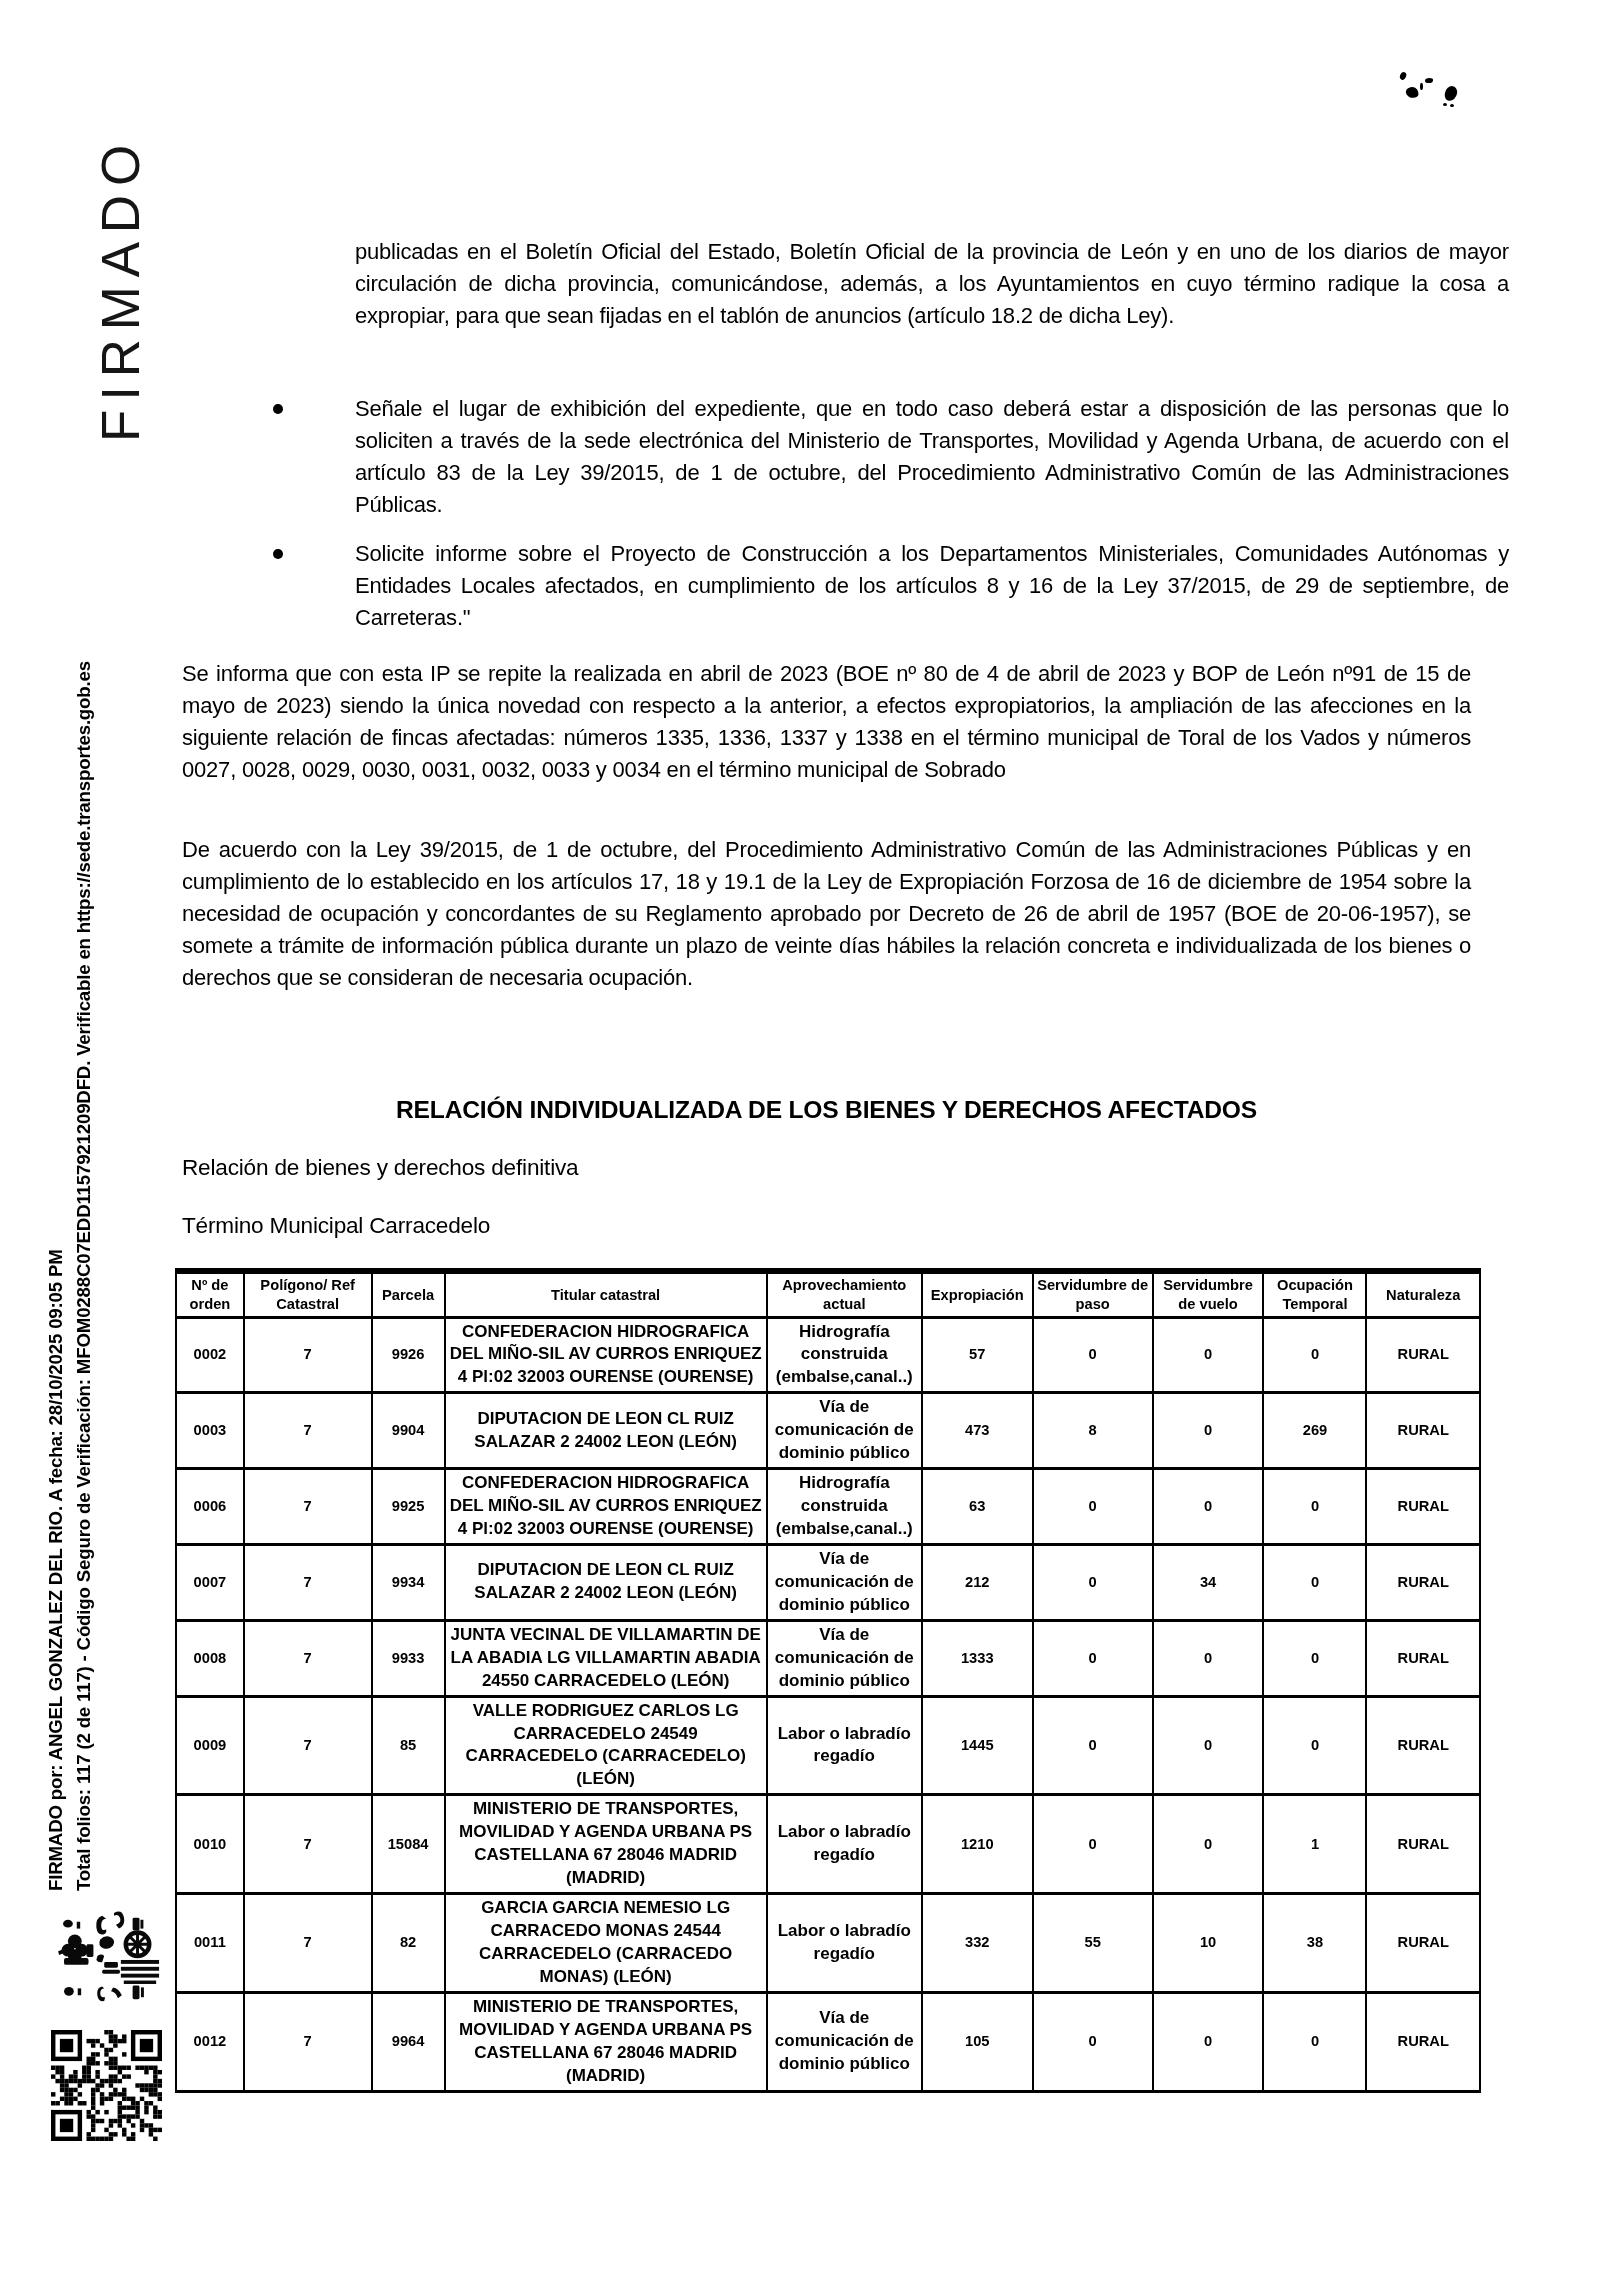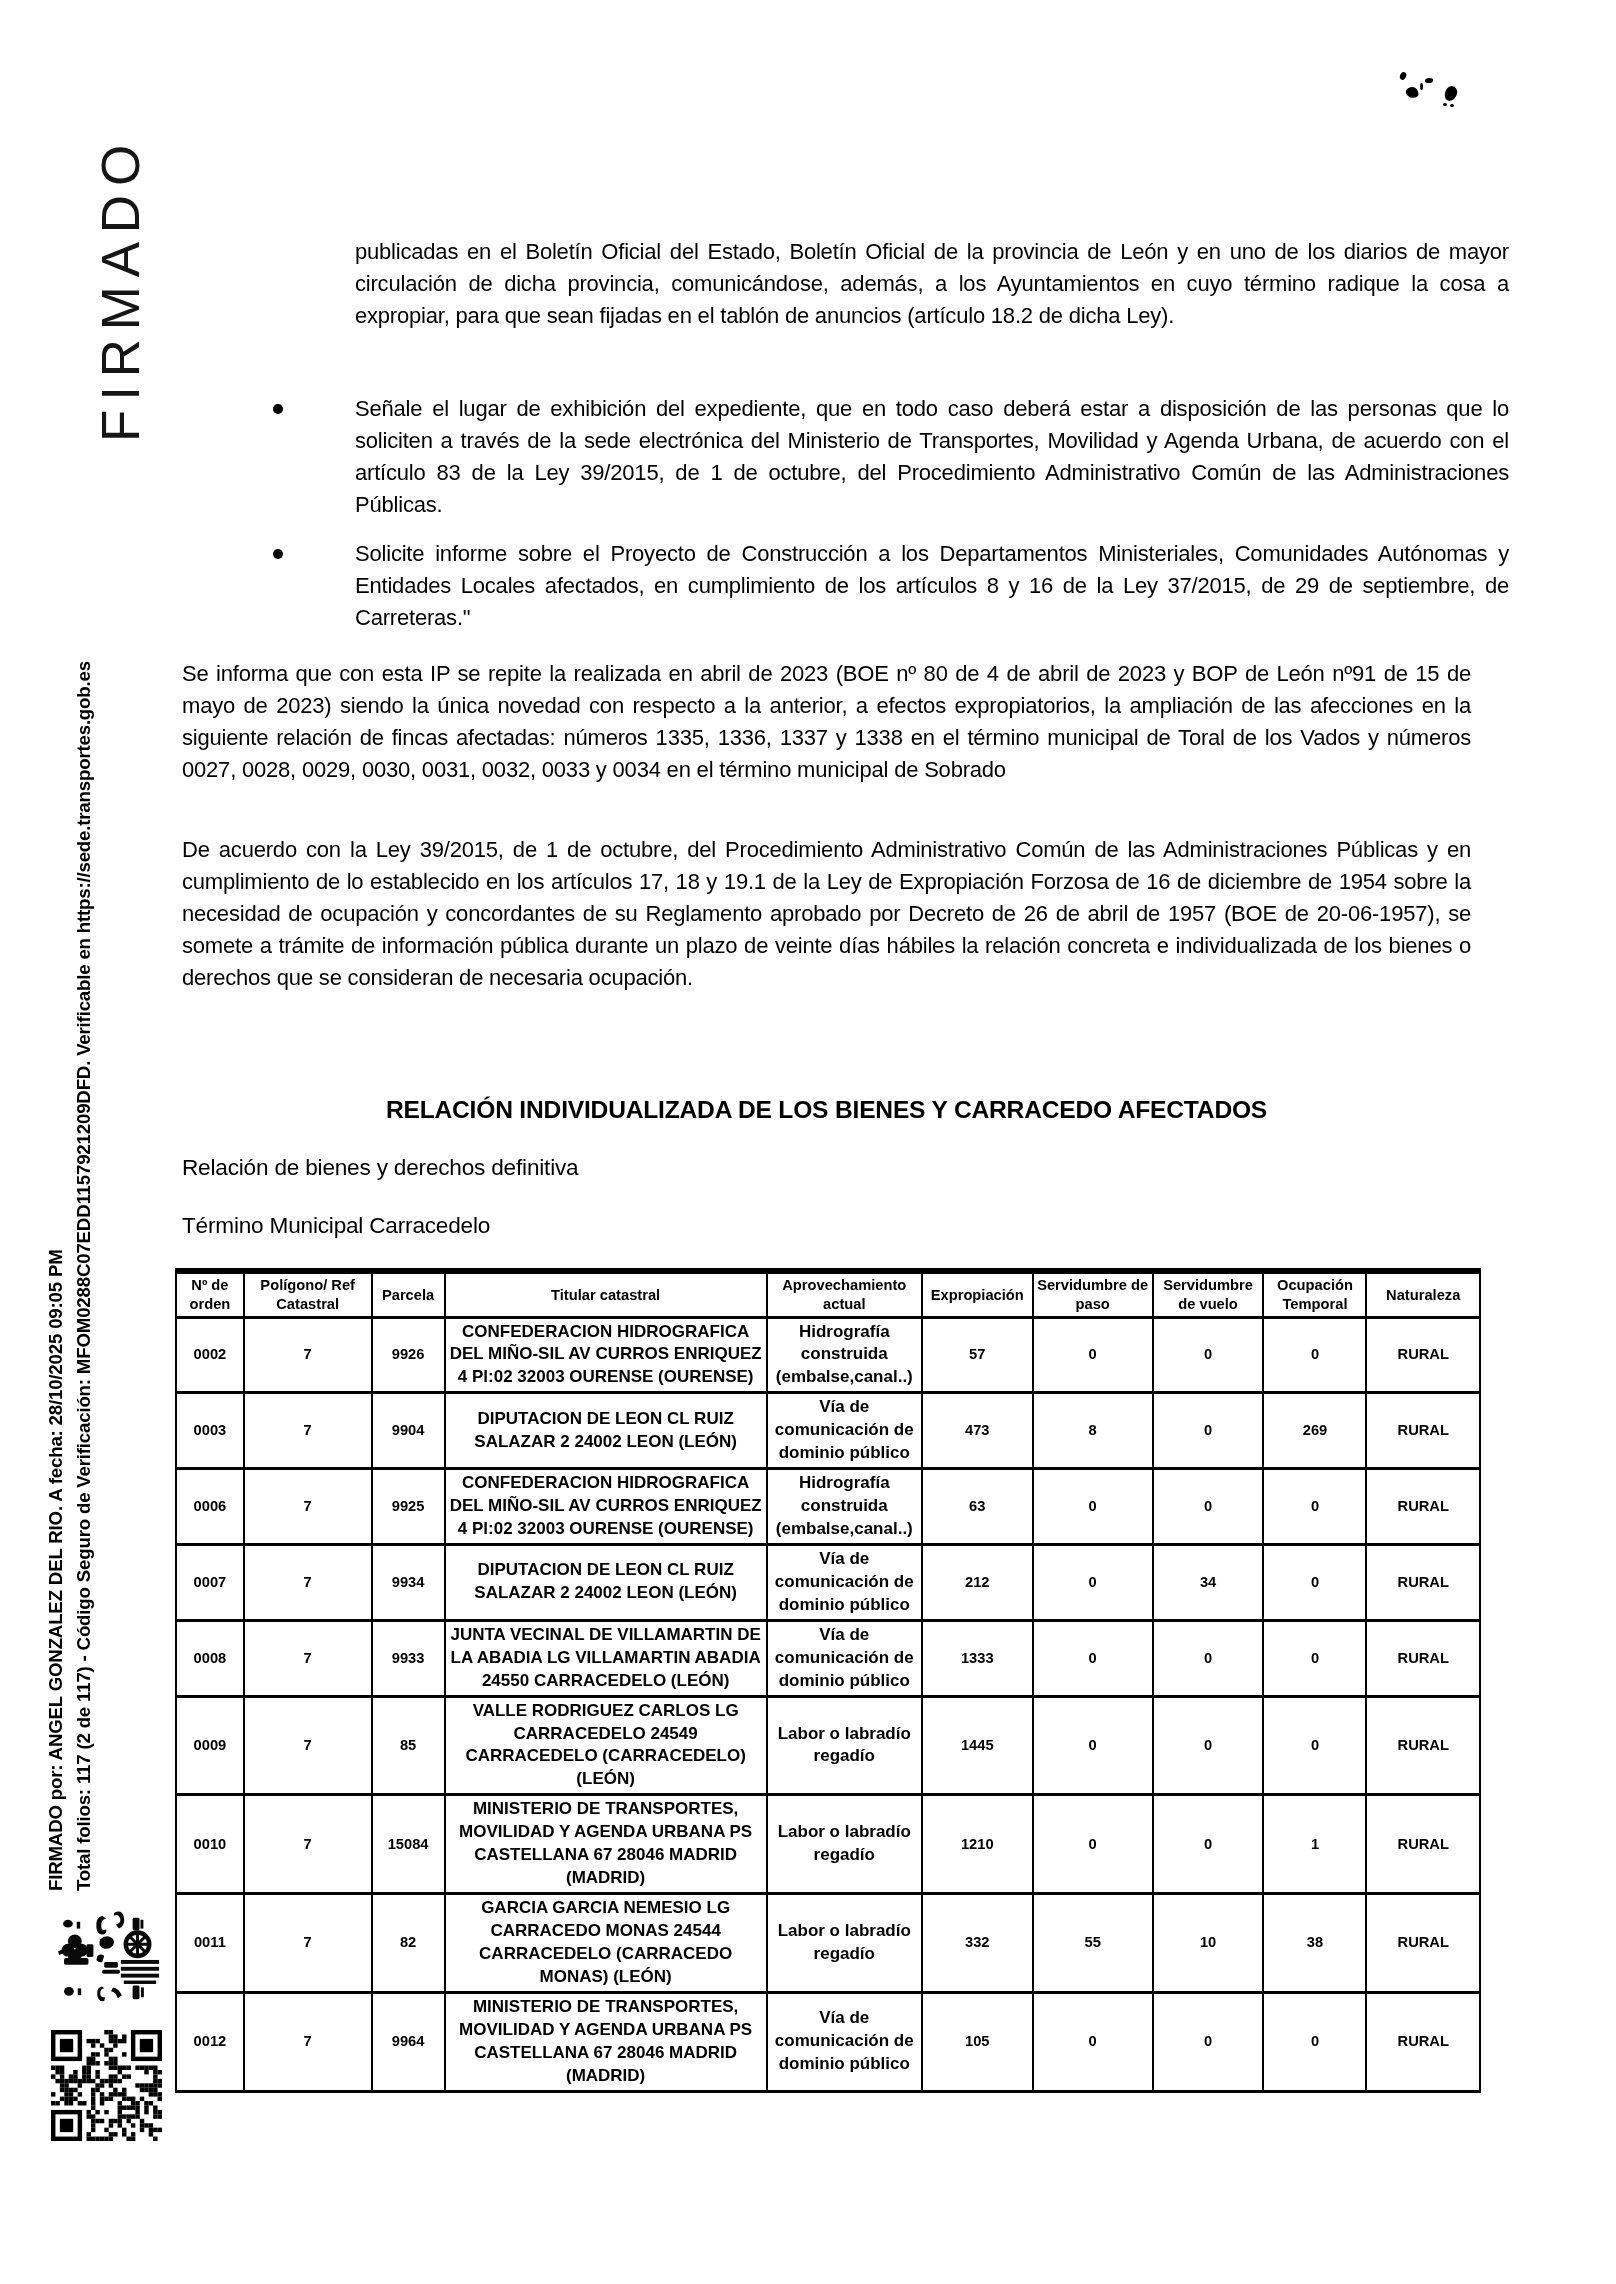--- a/index.html
+++ b/index.html
@@ -99,21 +99,21 @@
   <span class="bullet-dot" style="top:404px;"></span>
   <div class="para p-indent" style="top:393px;">Señale el lugar de exhibición del expediente, que en todo caso deberá estar a disposición de las personas que lo soliciten a través de la sede electrónica del Ministerio de Transportes, Movilidad y Agenda Urbana, de acuerdo con el artículo 83 de la Ley 39/2015, de 1 de octubre, del Procedimiento Administrativo Común de las Administraciones Públicas.</div>
 
   <span class="bullet-dot" style="top:549px;"></span>
   <div class="para p-indent" style="top:538px;">Solicite informe sobre el Proyecto de Construcción a los Departamentos Ministeriales, Comunidades Autónomas y Entidades Locales afectados, en cumplimiento de los artículos 8 y 16 de la Ley 37/2015, de 29 de septiembre, de Carreteras."</div>
 
   <div class="para p-full" style="top:658px;">Se informa que con esta IP se repite la realizada en abril de 2023 (BOE nº 80 de 4 de abril de 2023 y BOP de León nº91 de 15 de mayo de 2023) siendo la única novedad con respecto a la anterior, a efectos expropiatorios, la ampliación de las afecciones en la siguiente relación de fincas afectadas: números 1335, 1336, 1337 y 1338 en el término municipal de Toral de los Vados y números 0027, 0028, 0029, 0030, 0031, 0032, 0033 y 0034 en el término municipal de Sobrado</div>
 
   <div class="para p-full" style="top:834px;">De acuerdo con la Ley 39/2015, de 1 de octubre, del Procedimiento Administrativo Común de las Administraciones Públicas y en cumplimiento de lo establecido en los artículos 17, 18 y 19.1 de la Ley de Expropiación Forzosa de 16 de diciembre de 1954 sobre la necesidad de ocupación y concordantes de su Reglamento aprobado por Decreto de 26 de abril de 1957 (BOE de 20-06-1957), se somete a trámite de información pública durante un plazo de veinte días hábiles la relación concreta e individualizada de los bienes o derechos que se consideran de necesaria ocupación.</div>
 
-  <div class="section-title">RELACIÓN INDIVIDUALIZADA DE LOS BIENES Y CARRACEDO AFECTADOS</div>
+  <div class="section-title">RELACIÓN INDIVIDUALIZADA DE LOS BIENES Y DERECHOS AFECTADOS</div>
   <div class="subtitle">Relación de bienes y derechos definitiva</div>
   <div class="municipality">Término Municipal Carracedelo</div>
 
   <div class="tbl-wrap">
     <table class="affected">
       <colgroup id="tbl-cols">
           <col style="width: 5.2%;">
           <col style="width: 9.8%;">
           <col style="width: 5.6%;">
           <col style="width: 24.7%;">

